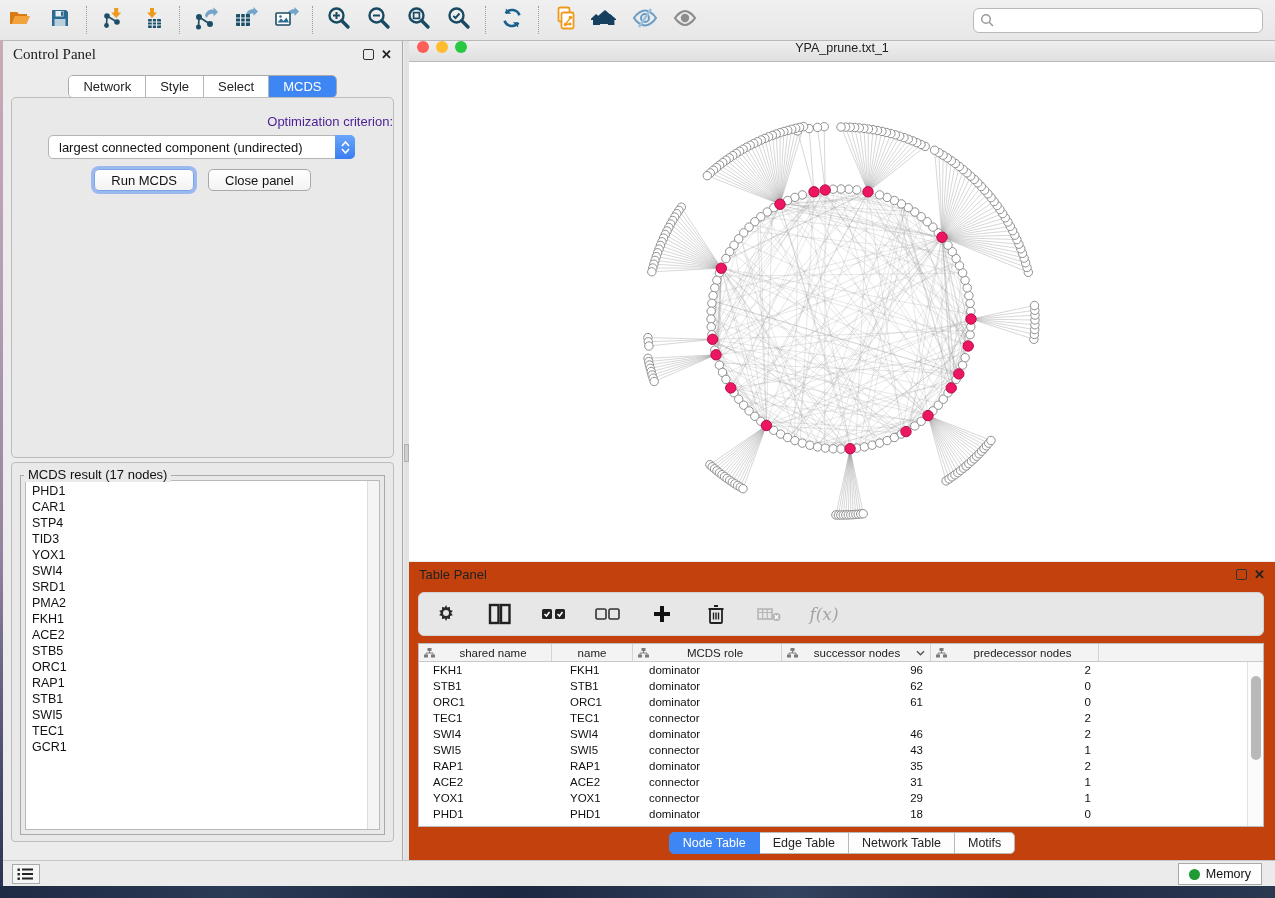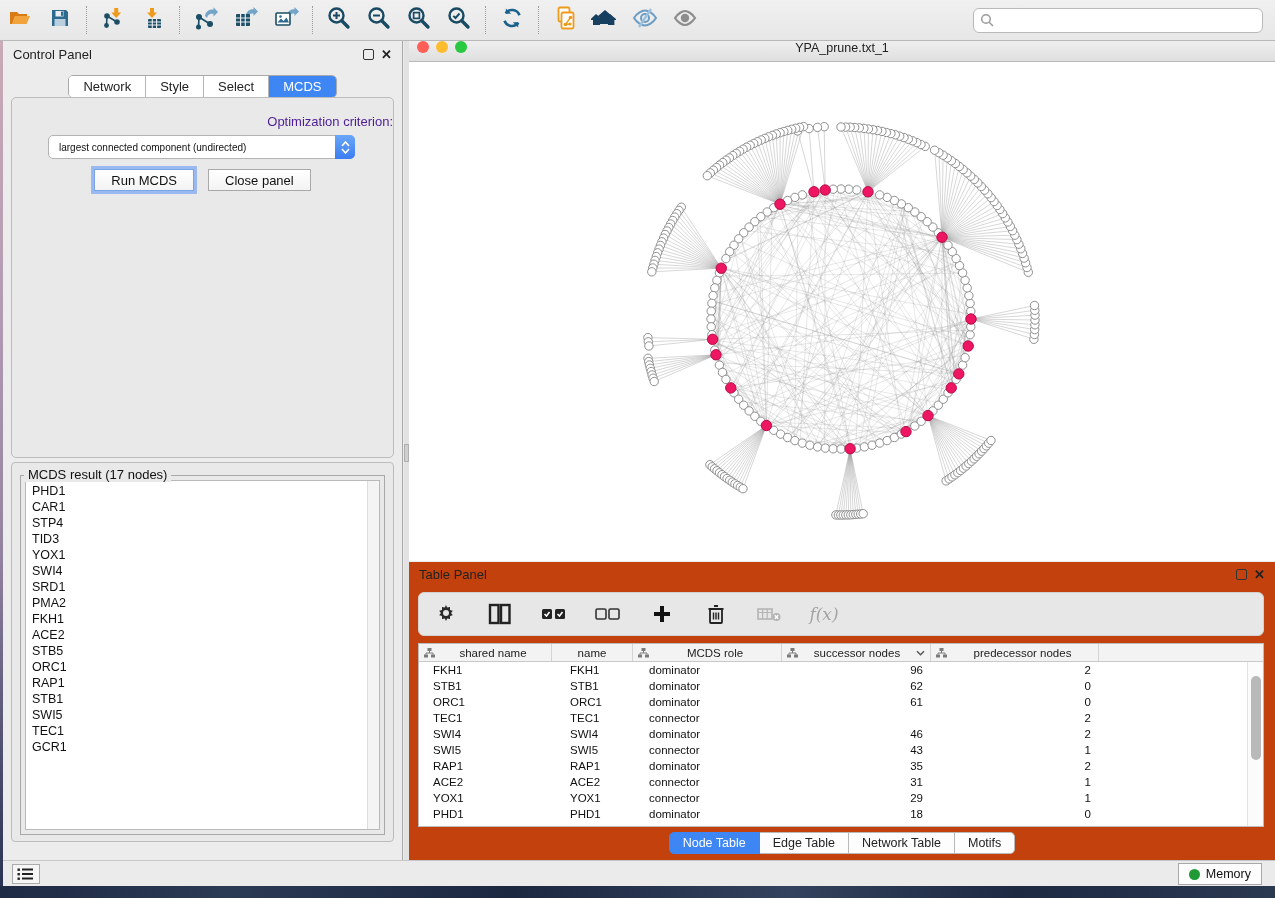--- a/index.html
+++ b/index.html
@@ -20,42 +20,42 @@
   .tb-sep { width:1px; height:28px; margin:0 6px; border-left:1px dotted #9b9b9b; }
   .tb-spacer { flex:1; }
   .search-wrap { position:relative; margin-right:12px; }
   .search-input { width:290px; height:25px; border:1px solid #b9b9b9; border-radius:6px; background:#fff;
     padding:0 8px 0 26px; font-size:12px; color:#333; outline:none; }
   .search-icon { position:absolute; left:7px; top:5px; }
 
   
   .control-panel { position:absolute; left:3px; top:41px; width:400px; height:819px; background:#ececec; border-right:1px solid #a8a8a8; }
   .cp-titlebar { height:26px; display:flex; align-items:center; padding:0 10px; }
-  .cp-title { font-size:13px; color:#222; }
+  .cp-title { font-size:15px; color:#222;font-family:Liberation Serif, serif; }
   .panel-winbtns { margin-left:auto; display:flex; gap:7px; align-items:center; }
   .float-btn { width:11px; height:11px; border:1.5px solid #333; border-radius:2px; }
   .close-btn { font-size:13px; font-weight:bold; color:#222; line-height:11px; }
 
   .cp-tabs { display:flex; justify-content:center; margin-top:8px; }
   .seg { display:flex; border:1px solid #a9a9a9; border-radius:5px; overflow:hidden; background:#fff; }
   .seg-tab { padding:3px 14px; font-size:13px; color:#222; background:#fff; border-right:1px solid #b5b5b5; cursor:default; }
   .seg-tab:last-child { border-right:none; }
   .seg-tab.active { background:#3d86f4; color:#fff; }
 
   .cp-box { position:absolute; left:8px; right:8px; top:56px; height:361px; background:#e9e9e9;
     border:1px solid #bcbcbc; border-radius:5px; }
   .opt-label { text-align:right; margin-top:16px; font-size:13px; color:#4c1d95; }
   .dropdown { position:absolute; left:36px; right:38px; top:37px; height:24px; background:#fff; border:1px solid #b4b4b4;
-    border-radius:5px; display:flex; align-items:center; font-size:10px; color:#111; padding-left:10px; }
+    border-radius:5px; display:flex; align-items:center; font-size:13px; color:#111; padding-left:10px; }
   .dd-stepper { position:absolute; right:-1px; top:-1px; width:20px; height:24px; background:linear-gradient(#6aa6f8,#3b7df2);
     border-radius:0 5px 5px 0; display:flex; flex-direction:column; align-items:center; justify-content:center; gap:1px; }
   .dd-stepper svg { display:block; }
   .cp-buttons { position:absolute; top:71px; left:0; right:0; display:flex; justify-content:center; gap:14px; }
   .mac-btn { height:22px; padding:0 16px; background:linear-gradient(#ffffff,#f3f3f3); border:1px solid #a9a9a9;
-    border-radius:0; font-size:13px; color:#111; }
+    border-radius:5px; font-size:13px; color:#111; }
   .mac-btn.focused { box-shadow:0 0 0 3px rgba(110,160,245,.65); border-color:#7aa4e8; }
 
   .result-box { position:absolute; left:8px; right:8px; top:421px; height:380px; background:#e9e9e9;
     border:1px solid #bcbcbc; border-radius:4px; }
   .group-legend { position:absolute; left:12px; top:4px; font-size:13px; color:#111; background:#e9e9e9; padding:0 4px; }
   .group-frame { position:absolute; left:8px; right:8px; top:12px; bottom:6px; border:1px solid #a9a9a9; }
   .listbox { position:absolute; left:4px; right:4px; top:4px; bottom:4px; background:#fff; border:1px solid #b9b9b9; overflow:hidden; }
   .listbox-inner { position:absolute; left:6px; top:2px; right:18px; bottom:0; }
   .list-item { font-size:12.5px; color:#111; height:16px; line-height:16px; }
   .list-scroll { position:absolute; right:0; top:0; bottom:0; width:12px; background:#f4f4f4; border-left:1px solid #ddd; }

